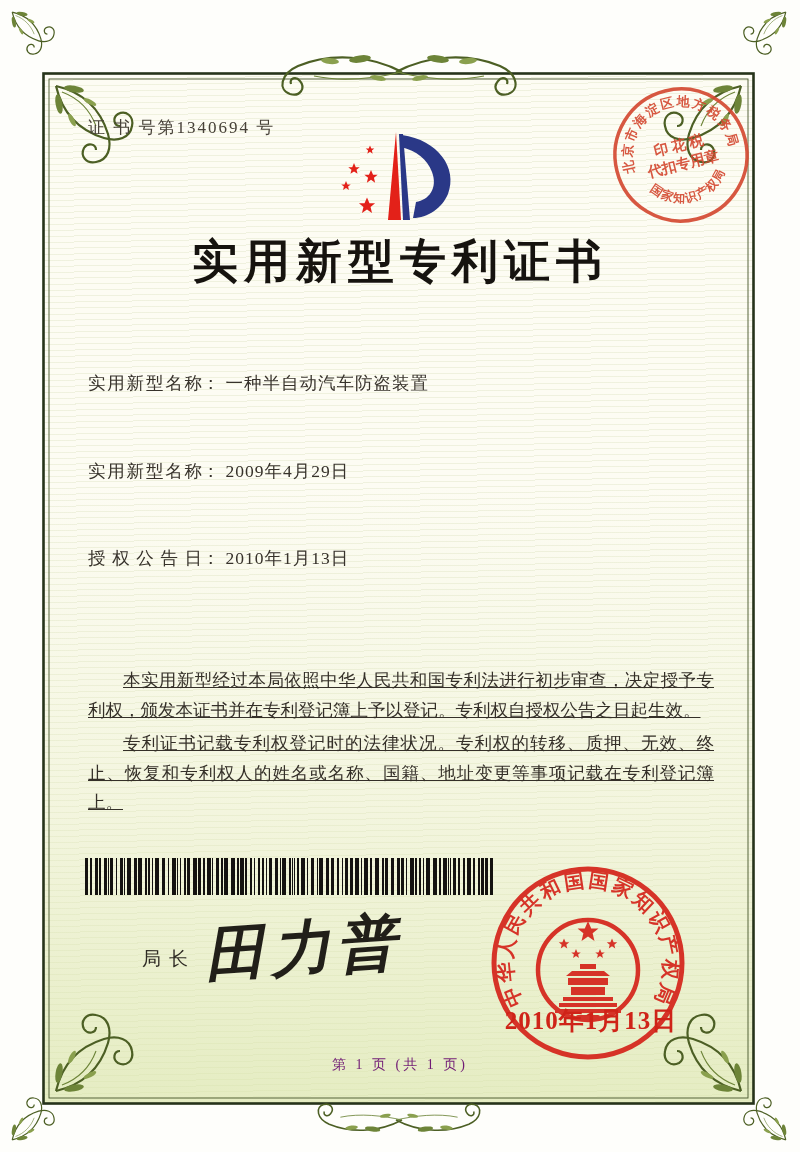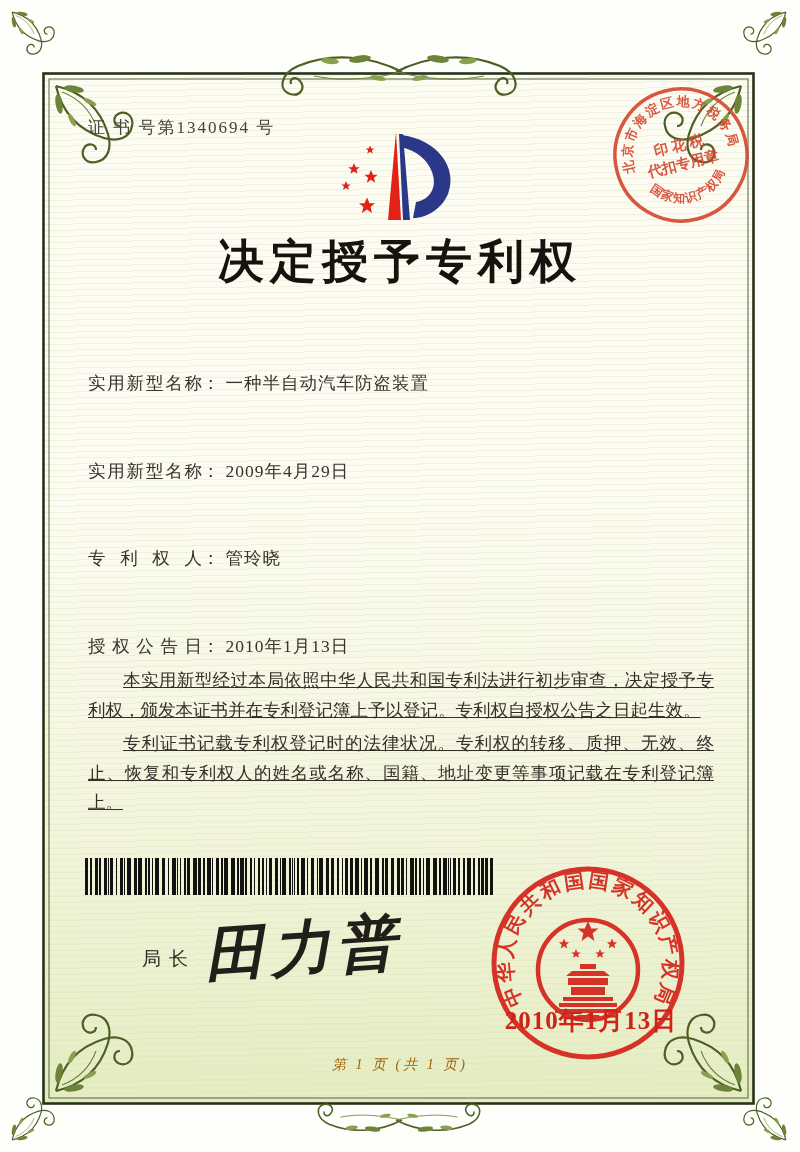--- a/index.html
+++ b/index.html
@@ -50,21 +50,21 @@
   .director{position:absolute;left:142px;top:946px;font-size:19px;letter-spacing:8px;color:#2e2a23;}
   .signature{position:absolute;left:196px;top:896px;}
 
   .seal{position:absolute;left:483px;top:858px;opacity:.94;}
   .seal-date{
     position:absolute;left:486px;top:1004px;width:210px;text-align:center;
     font-size:25px;font-weight:bold;color:#cf2318;letter-spacing:1px;white-space:nowrap;
   }
 
   .footer{position:absolute;left:0;top:1056px;width:800px;text-align:center;
-    font-size:14px;letter-spacing:3px;color:#a16207;font-style:italic;}
+    font-size:14px;letter-spacing:3px;color:#701a75;}
 </style>
 </head>
 <body>
 
 <div class="page">
 
   <div class="cert-bg"></div>
 
   <svg class="orn-svg" viewBox="0 0 800 1152">
     <defs>
@@ -139,31 +139,28 @@
           <textPath href="#ts-top" startOffset="50%" text-anchor="middle">北京市海淀区地方税务局</textPath>
         </text>
         <text font-size="12" letter-spacing="1" font-weight="bold">
           <textPath href="#ts-bot" startOffset="50%" text-anchor="middle">国家知识产权局</textPath>
         </text>
         <text x="75" y="70" text-anchor="middle" font-size="14.5" font-weight="bold">印 花 税</text>
         <text x="75" y="89" text-anchor="middle" font-size="14.5" font-weight="bold">代扣专用章</text>
       </g>
     </svg>
 
-    <div class="title">决定授予专利权</div>
+    <div class="title">实用新型专利证书</div>
 
     <div class="fields">
       <div class="field-row">
         <span class="field-label">实用新型名称</span><span class="field-colon">：</span><span class="field-value">一种半自动汽车防盗装置</span>
       </div>
       <div class="field-row">
         <span class="field-label">实用新型名称</span><span class="field-colon">：</span><span class="field-value">2009年4月29日</span>
-      </div>
-      <div class="field-row">
-        <span class="field-label">专利权人</span><span class="field-colon">：</span><span class="field-value">管玲晓</span>
       </div>
       <div class="field-row">
         <span class="field-label">授权公告日</span><span class="field-colon">：</span><span class="field-value">2010年1月13日</span>
       </div>
     </div>
 
     <div class="paras">
       <p>本实用新型经过本局依照中华人民共和国专利法进行初步审查，决定授予专利权，颁发本证书并在专利登记簿上予以登记。专利权自授权公告之日起生效。</p>
       <p>专利证书记载专利权登记时的法律状况。专利权的转移、质押、无效、终止、恢复和专利权人的姓名或名称、国籍、地址变更等事项记载在专利登记簿上。</p>
     </div>

